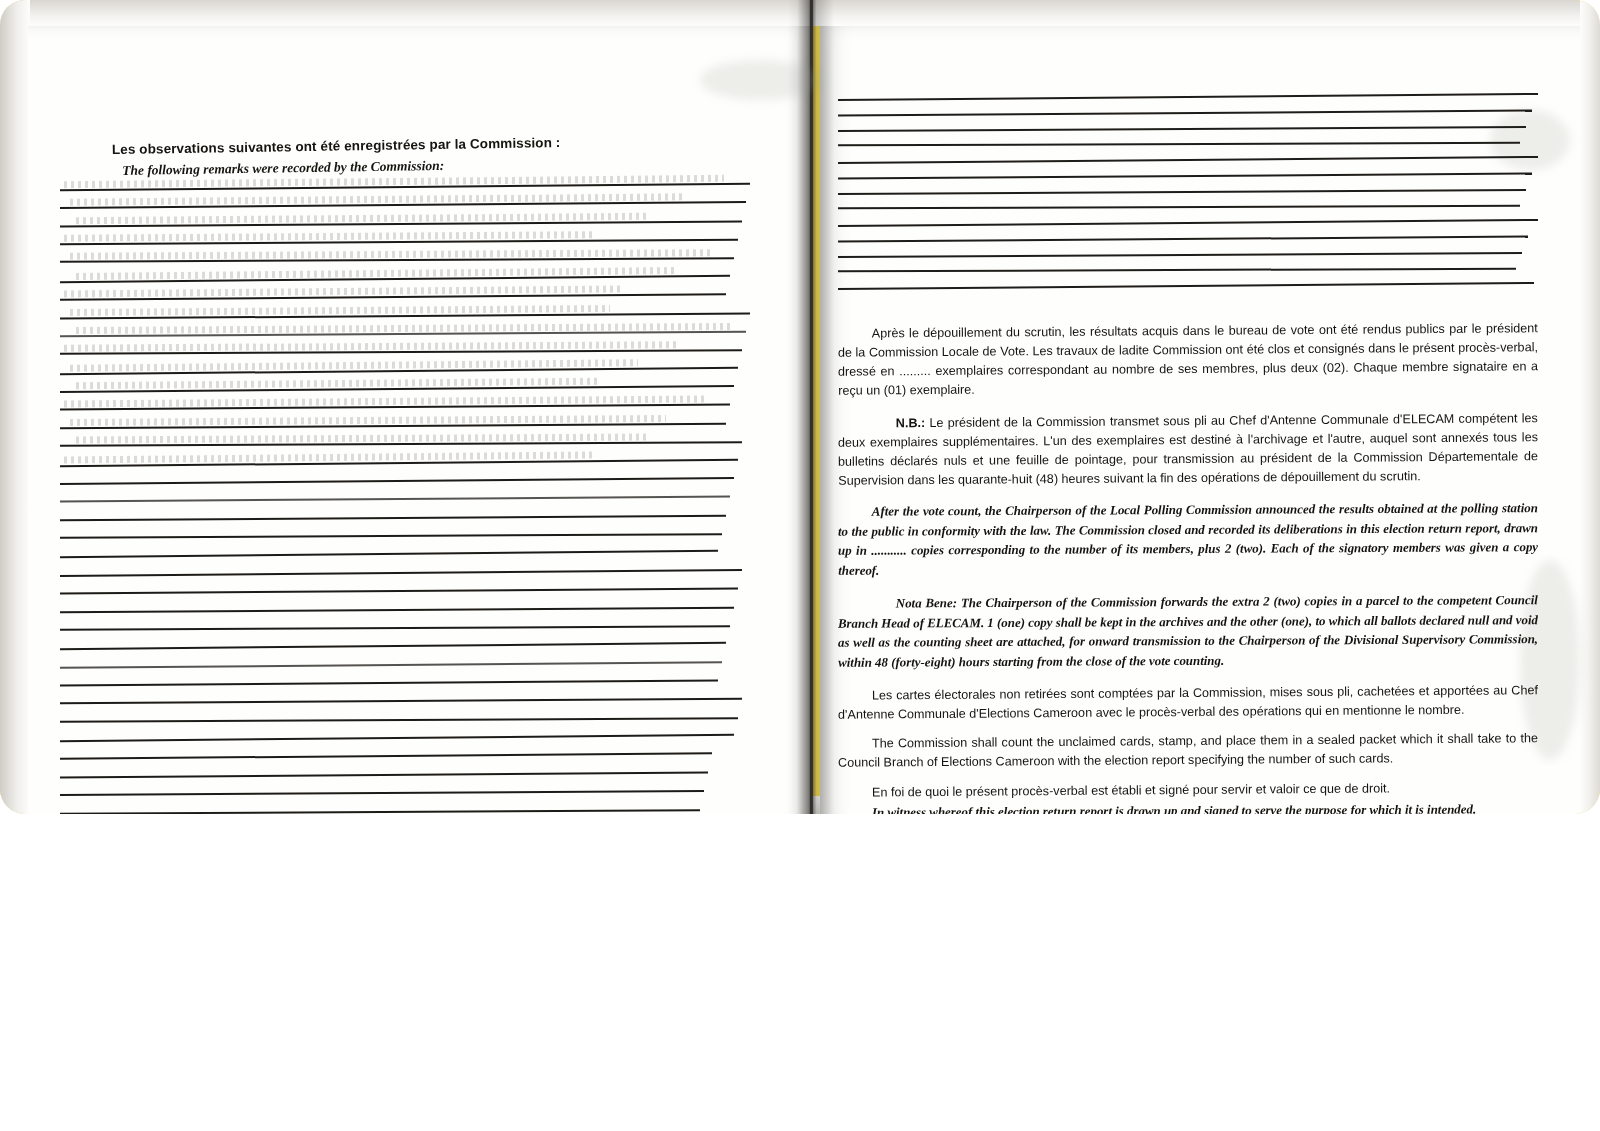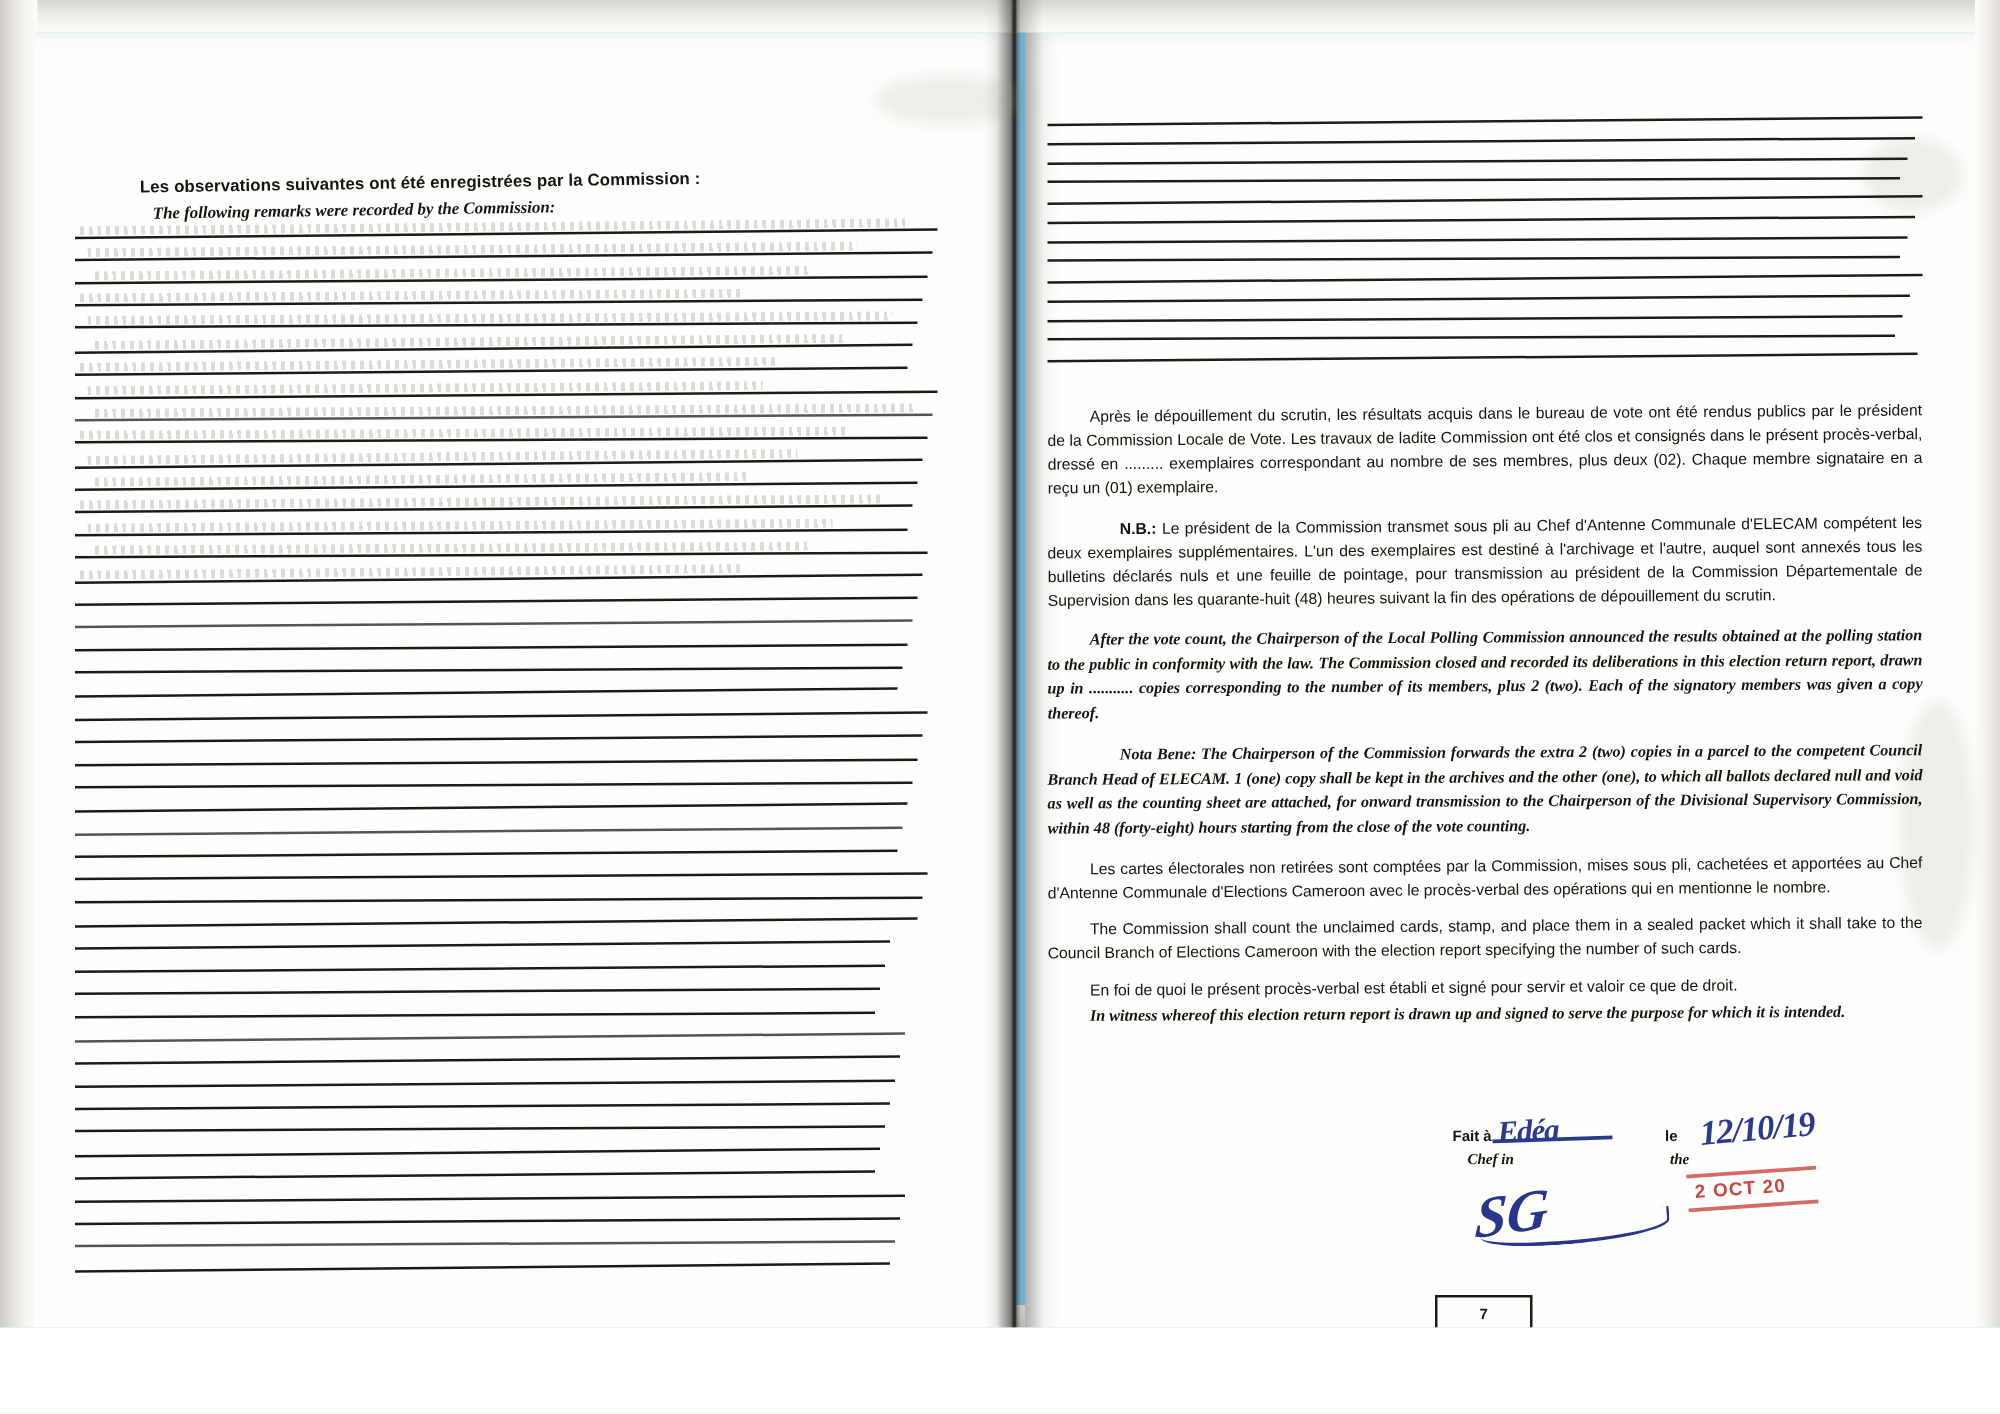--- a/index.html
+++ b/index.html
@@ -6,23 +6,24 @@
     margin: 0;
     padding: 0;
     background: #ffffff;
   }
   body {
     font-family: "Liberation Serif", serif;
   }
   #page {
     position: relative;
     width: 1600px;
-    height: 1062px;
-    background: #7dd3fc;
+    height: 814px;
+    background: #fde047;
     overflow: hidden;
+    border-radius: 25px;
   }
 
   
   .scan-edge-top {
     position: absolute;
     left: 0; top: 0;
     width: 1600px; height: 26px;
     background: linear-gradient(180deg, #d9d6d0 0%, #f2f1ee 60%, #fdfdfb 100%);
   }
   .scan-edge-bottom {

